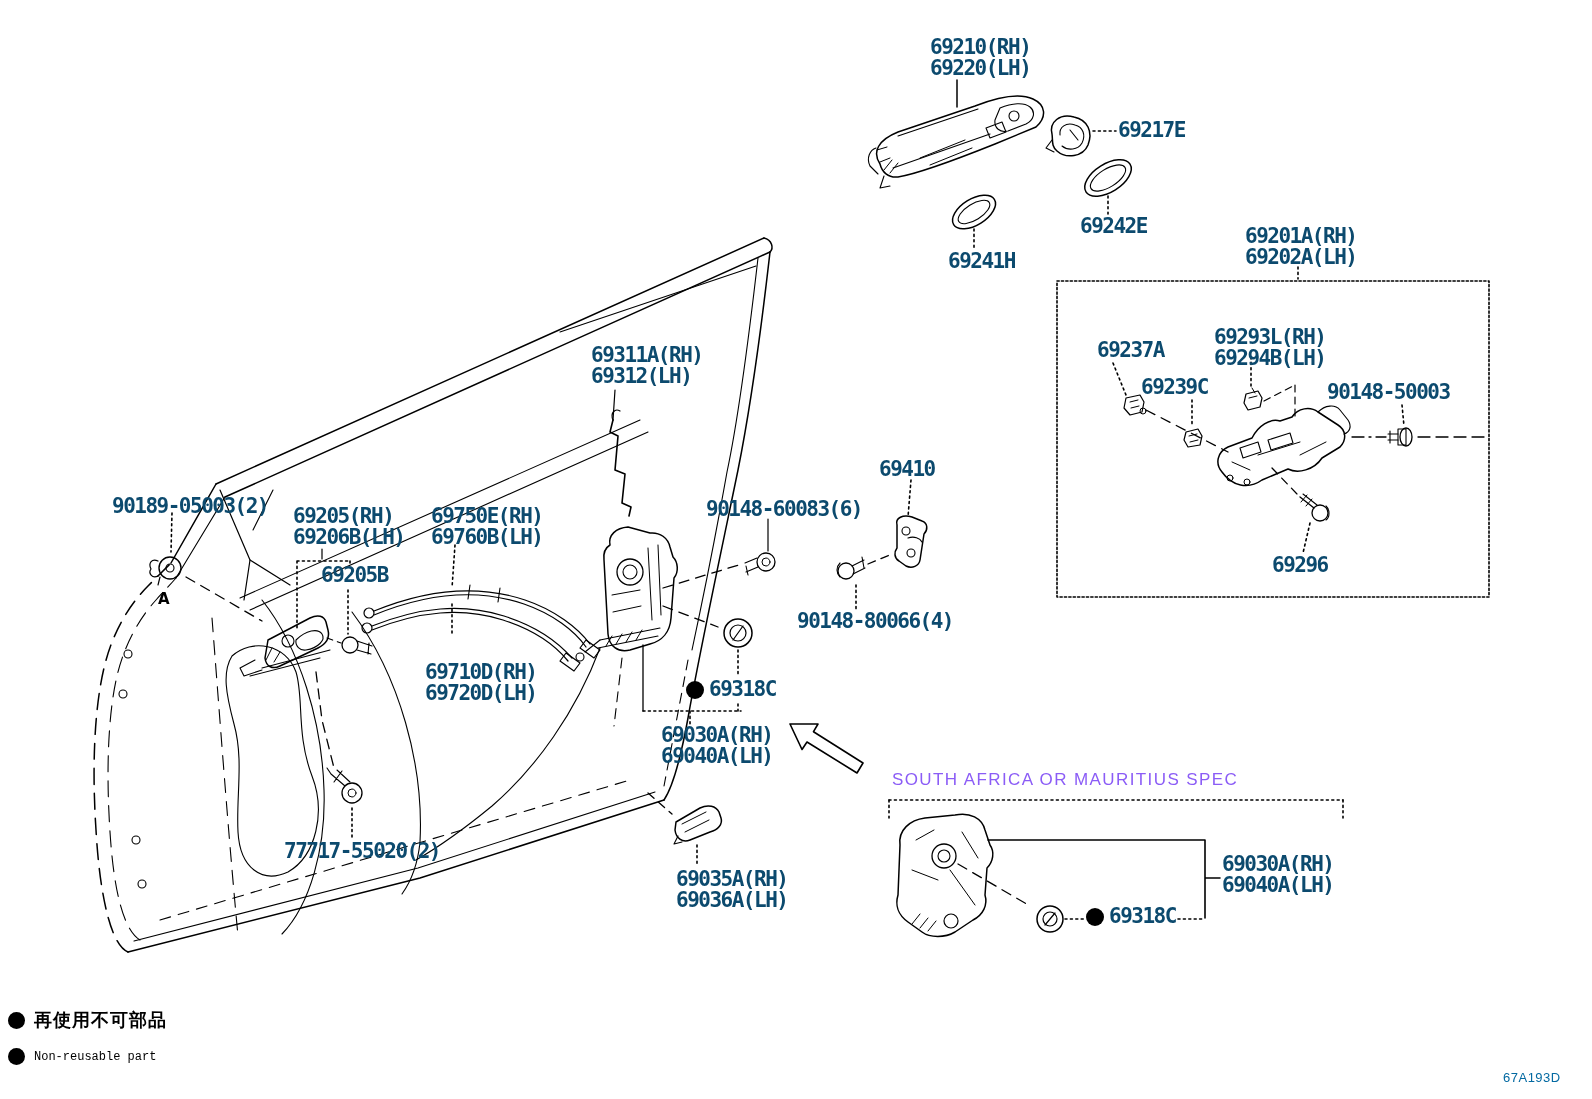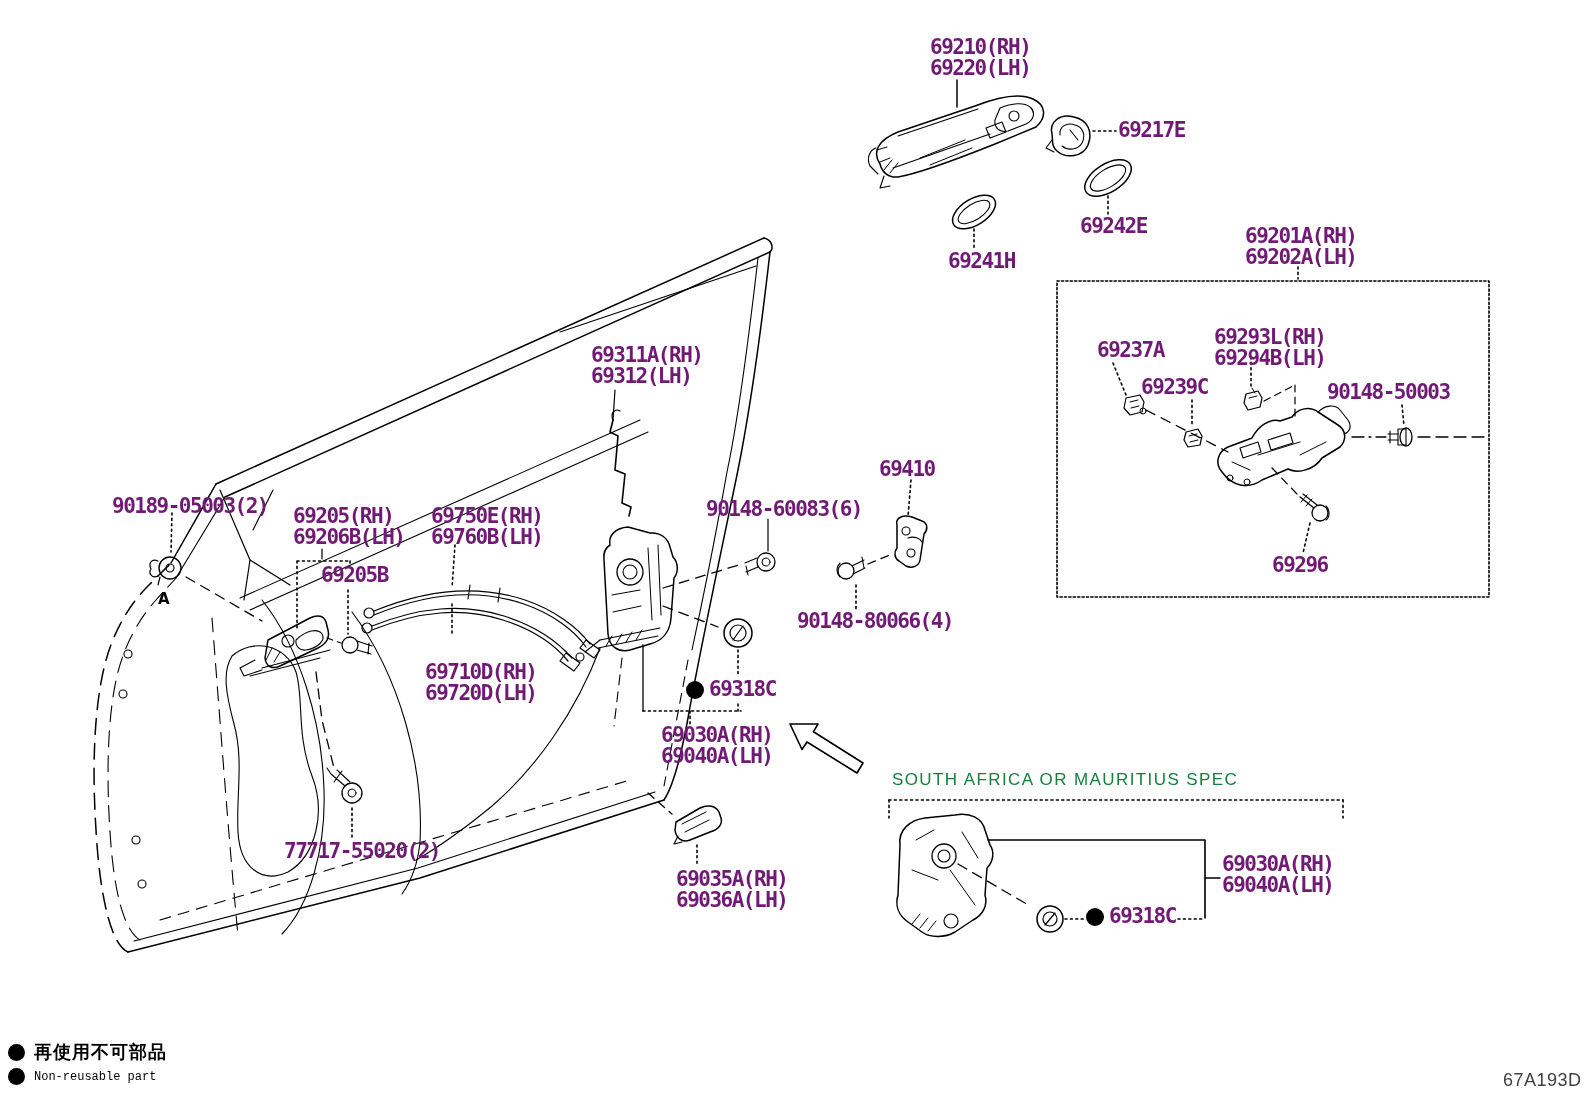--- a/index.html
+++ b/index.html
@@ -2,33 +2,33 @@
 <html><head>
 <meta charset="utf-8">
 <style>
   html,body{margin:0;padding:0;background:#fff;}
   #stage{position:relative;width:1592px;height:1099px;background:#ffffff;overflow:hidden;
          font-family:"DejaVu Sans Mono",monospace;color:#000;}
   #lineart{position:absolute;left:0;top:0;}
   #labels{position:absolute;left:0;top:0;width:100%;height:100%;}
   .part-label{position:absolute;display:flex;align-items:center;white-space:pre;
               font-family:"DejaVu Sans Mono",monospace;font-weight:bold;font-size:21px;
-              letter-spacing:-1.5px;line-height:21px;color:#701a75;}
+              letter-spacing:-1.5px;line-height:21px;color:#0c4a6e;}
   .part-label .lines{display:flex;flex-direction:column;}
   .bullet{display:inline-block;width:18px;height:18px;border-radius:50%;background:#000;
           margin-right:5px;flex:0 0 auto;}
   #section-title{position:absolute;left:892px;top:770px;font-family:"Liberation Sans",sans-serif;
-                 font-size:17px;letter-spacing:1.4px;color:#15803d;}
-  #legend{position:absolute;left:8px;top:1008px;display:flex;flex-direction:column;gap:4px;margin-top:32px;}
+                 font-size:17px;letter-spacing:1.4px;color:#8b5cf6;}
+  #legend{position:absolute;left:8px;top:1008px;display:flex;flex-direction:column;gap:16px;}
   .legend-row{display:flex;align-items:center;gap:9px;}
   .legend-row .bullet{width:17px;height:17px;margin:0;}
   .legend-jp{font-family:"DejaVu Sans",sans-serif;font-size:18px;font-weight:bold;letter-spacing:1px;}
   .legend-en{font-family:Liberation Mono, monospace;font-size:12px;}
   #diagram-code{position:absolute;left:1503px;top:1070px;font-family:"Liberation Sans",sans-serif;
-                font-size:18px;letter-spacing:0.5px;color:#404040;}
+                font-size:13px;letter-spacing:0.5px;color:#0369a1;}
   #marker-a{position:absolute;left:158px;top:590px;font-family:"DejaVu Sans",sans-serif;
             font-size:15px;font-weight:bold;}
   svg *{vector-effect:non-scaling-stroke;}
 </style>
 </head>
 <body>
 
 <div id="stage">
 
   <svg id="lineart" width="1592" height="1099" viewBox="0 0 1592 1099" fill="none" stroke="#000" stroke-width="1.5" stroke-linejoin="round" stroke-linecap="round">

